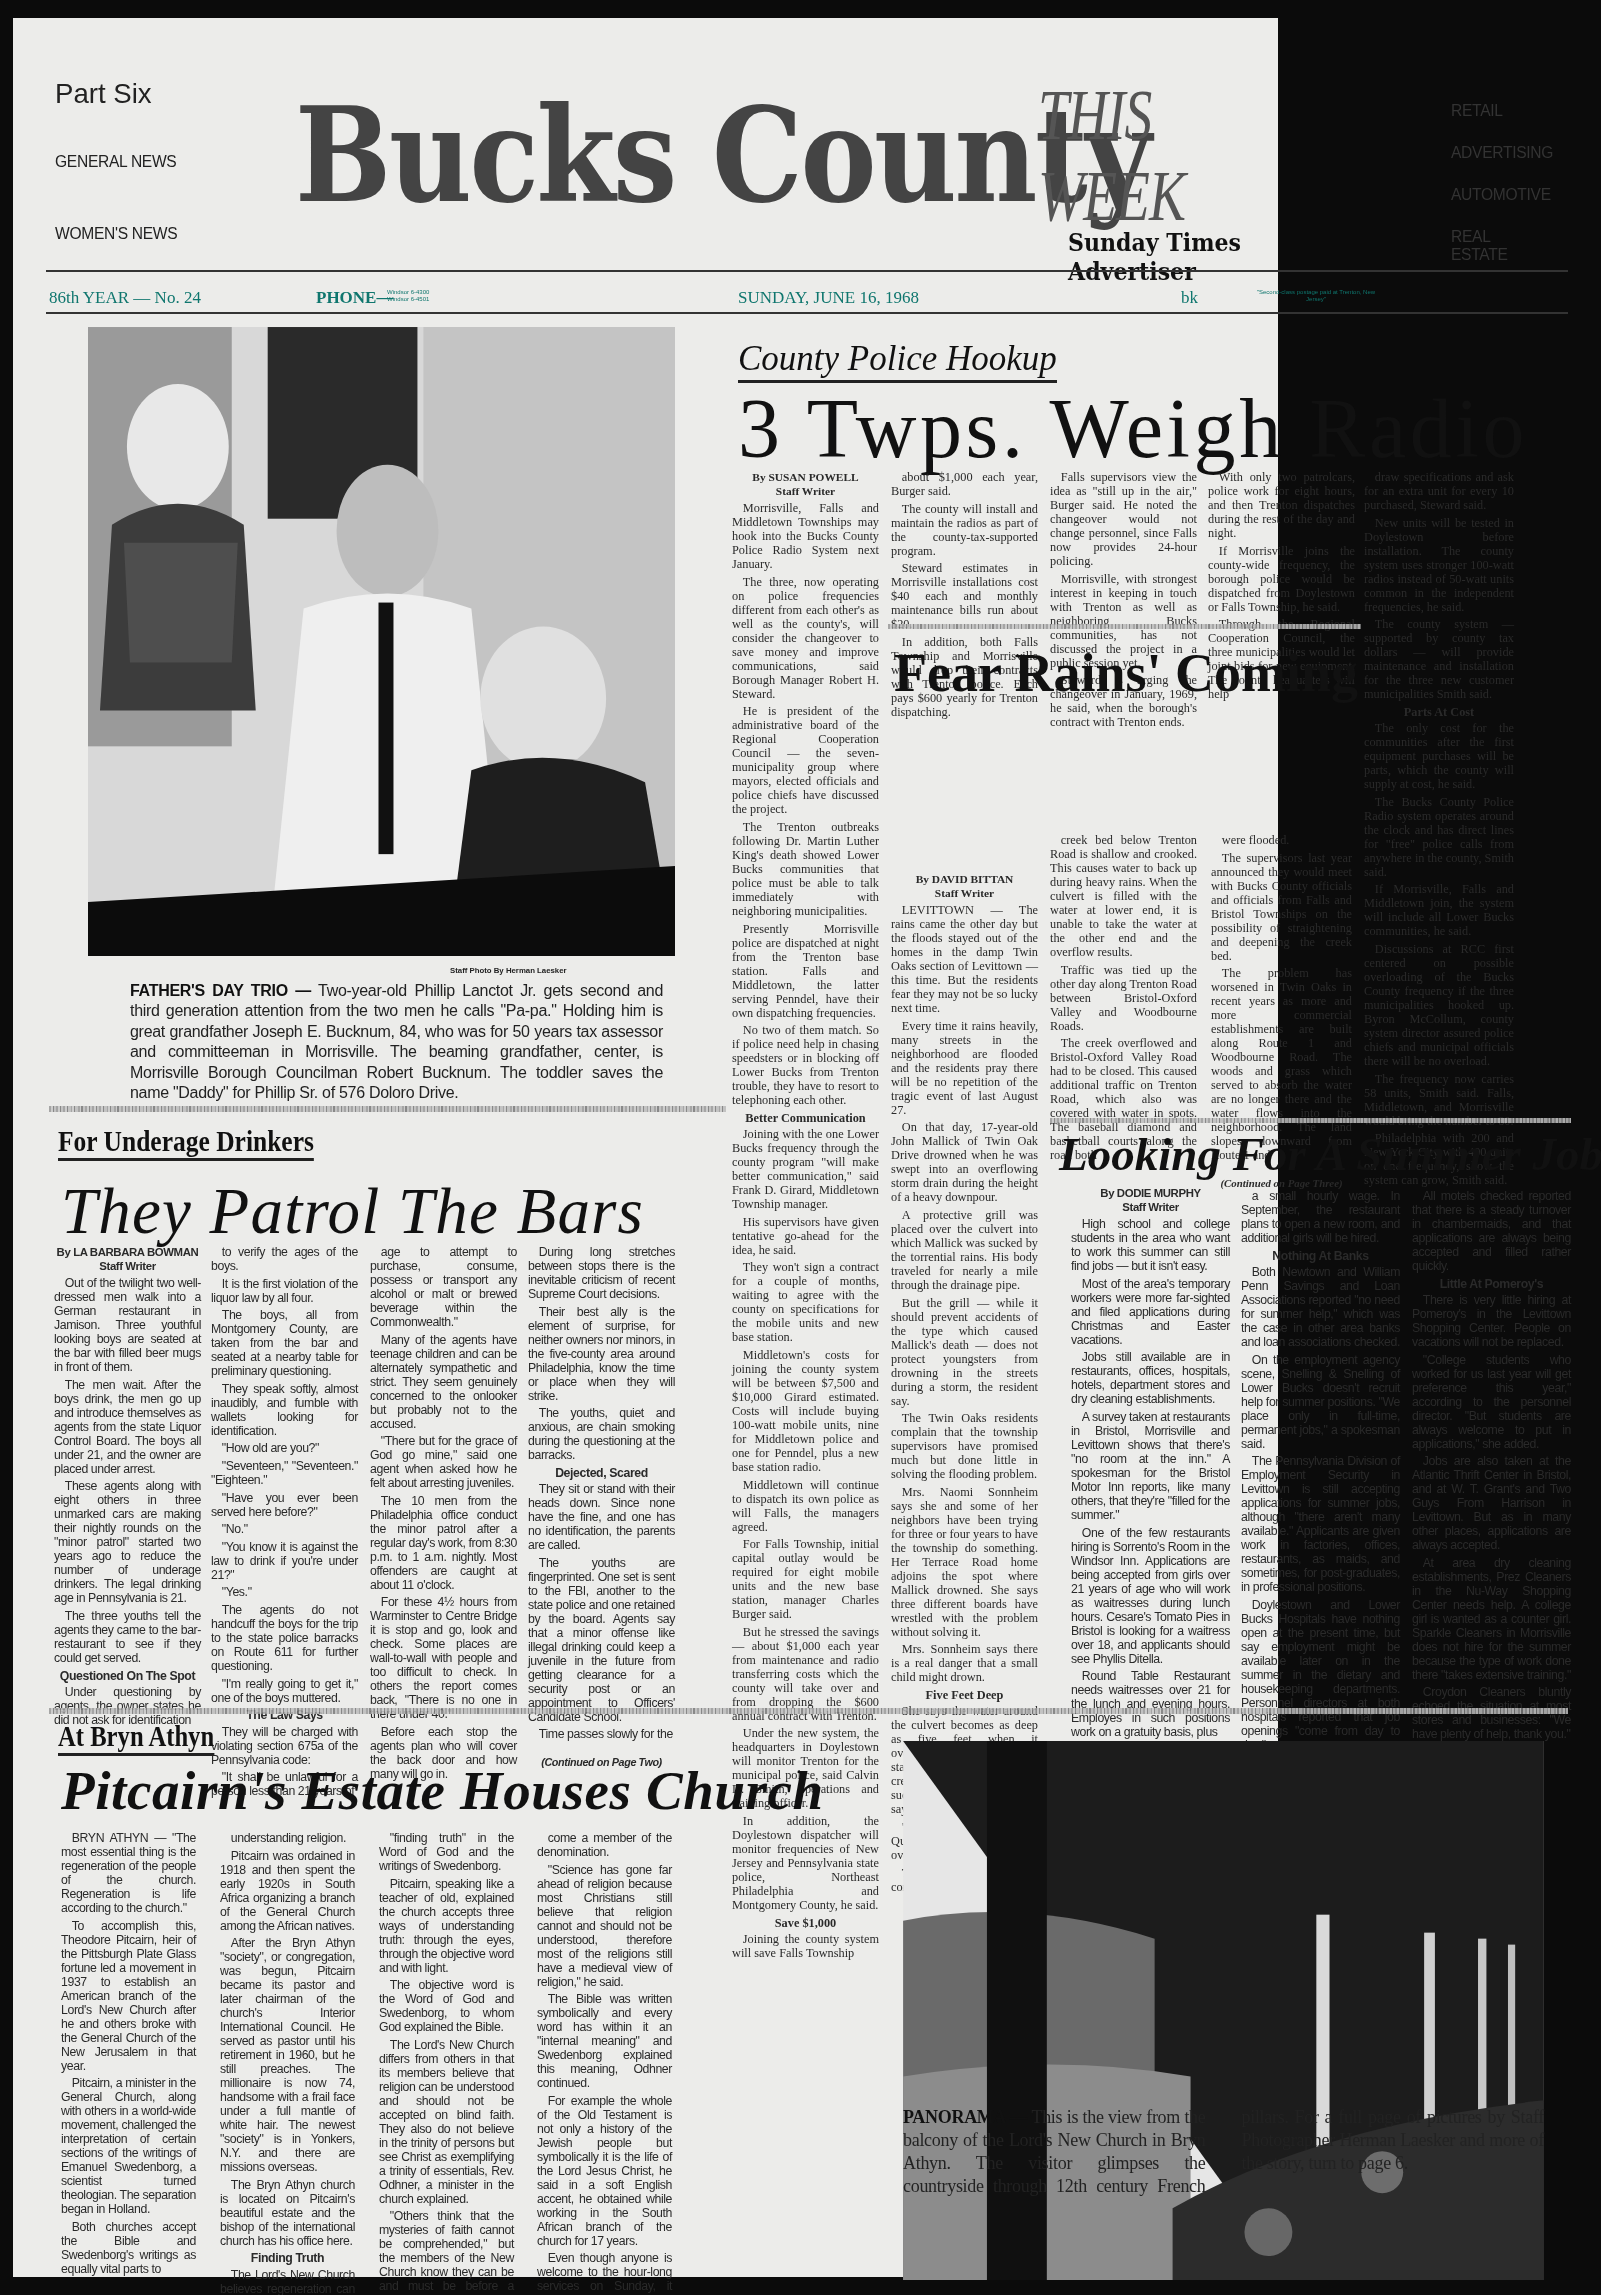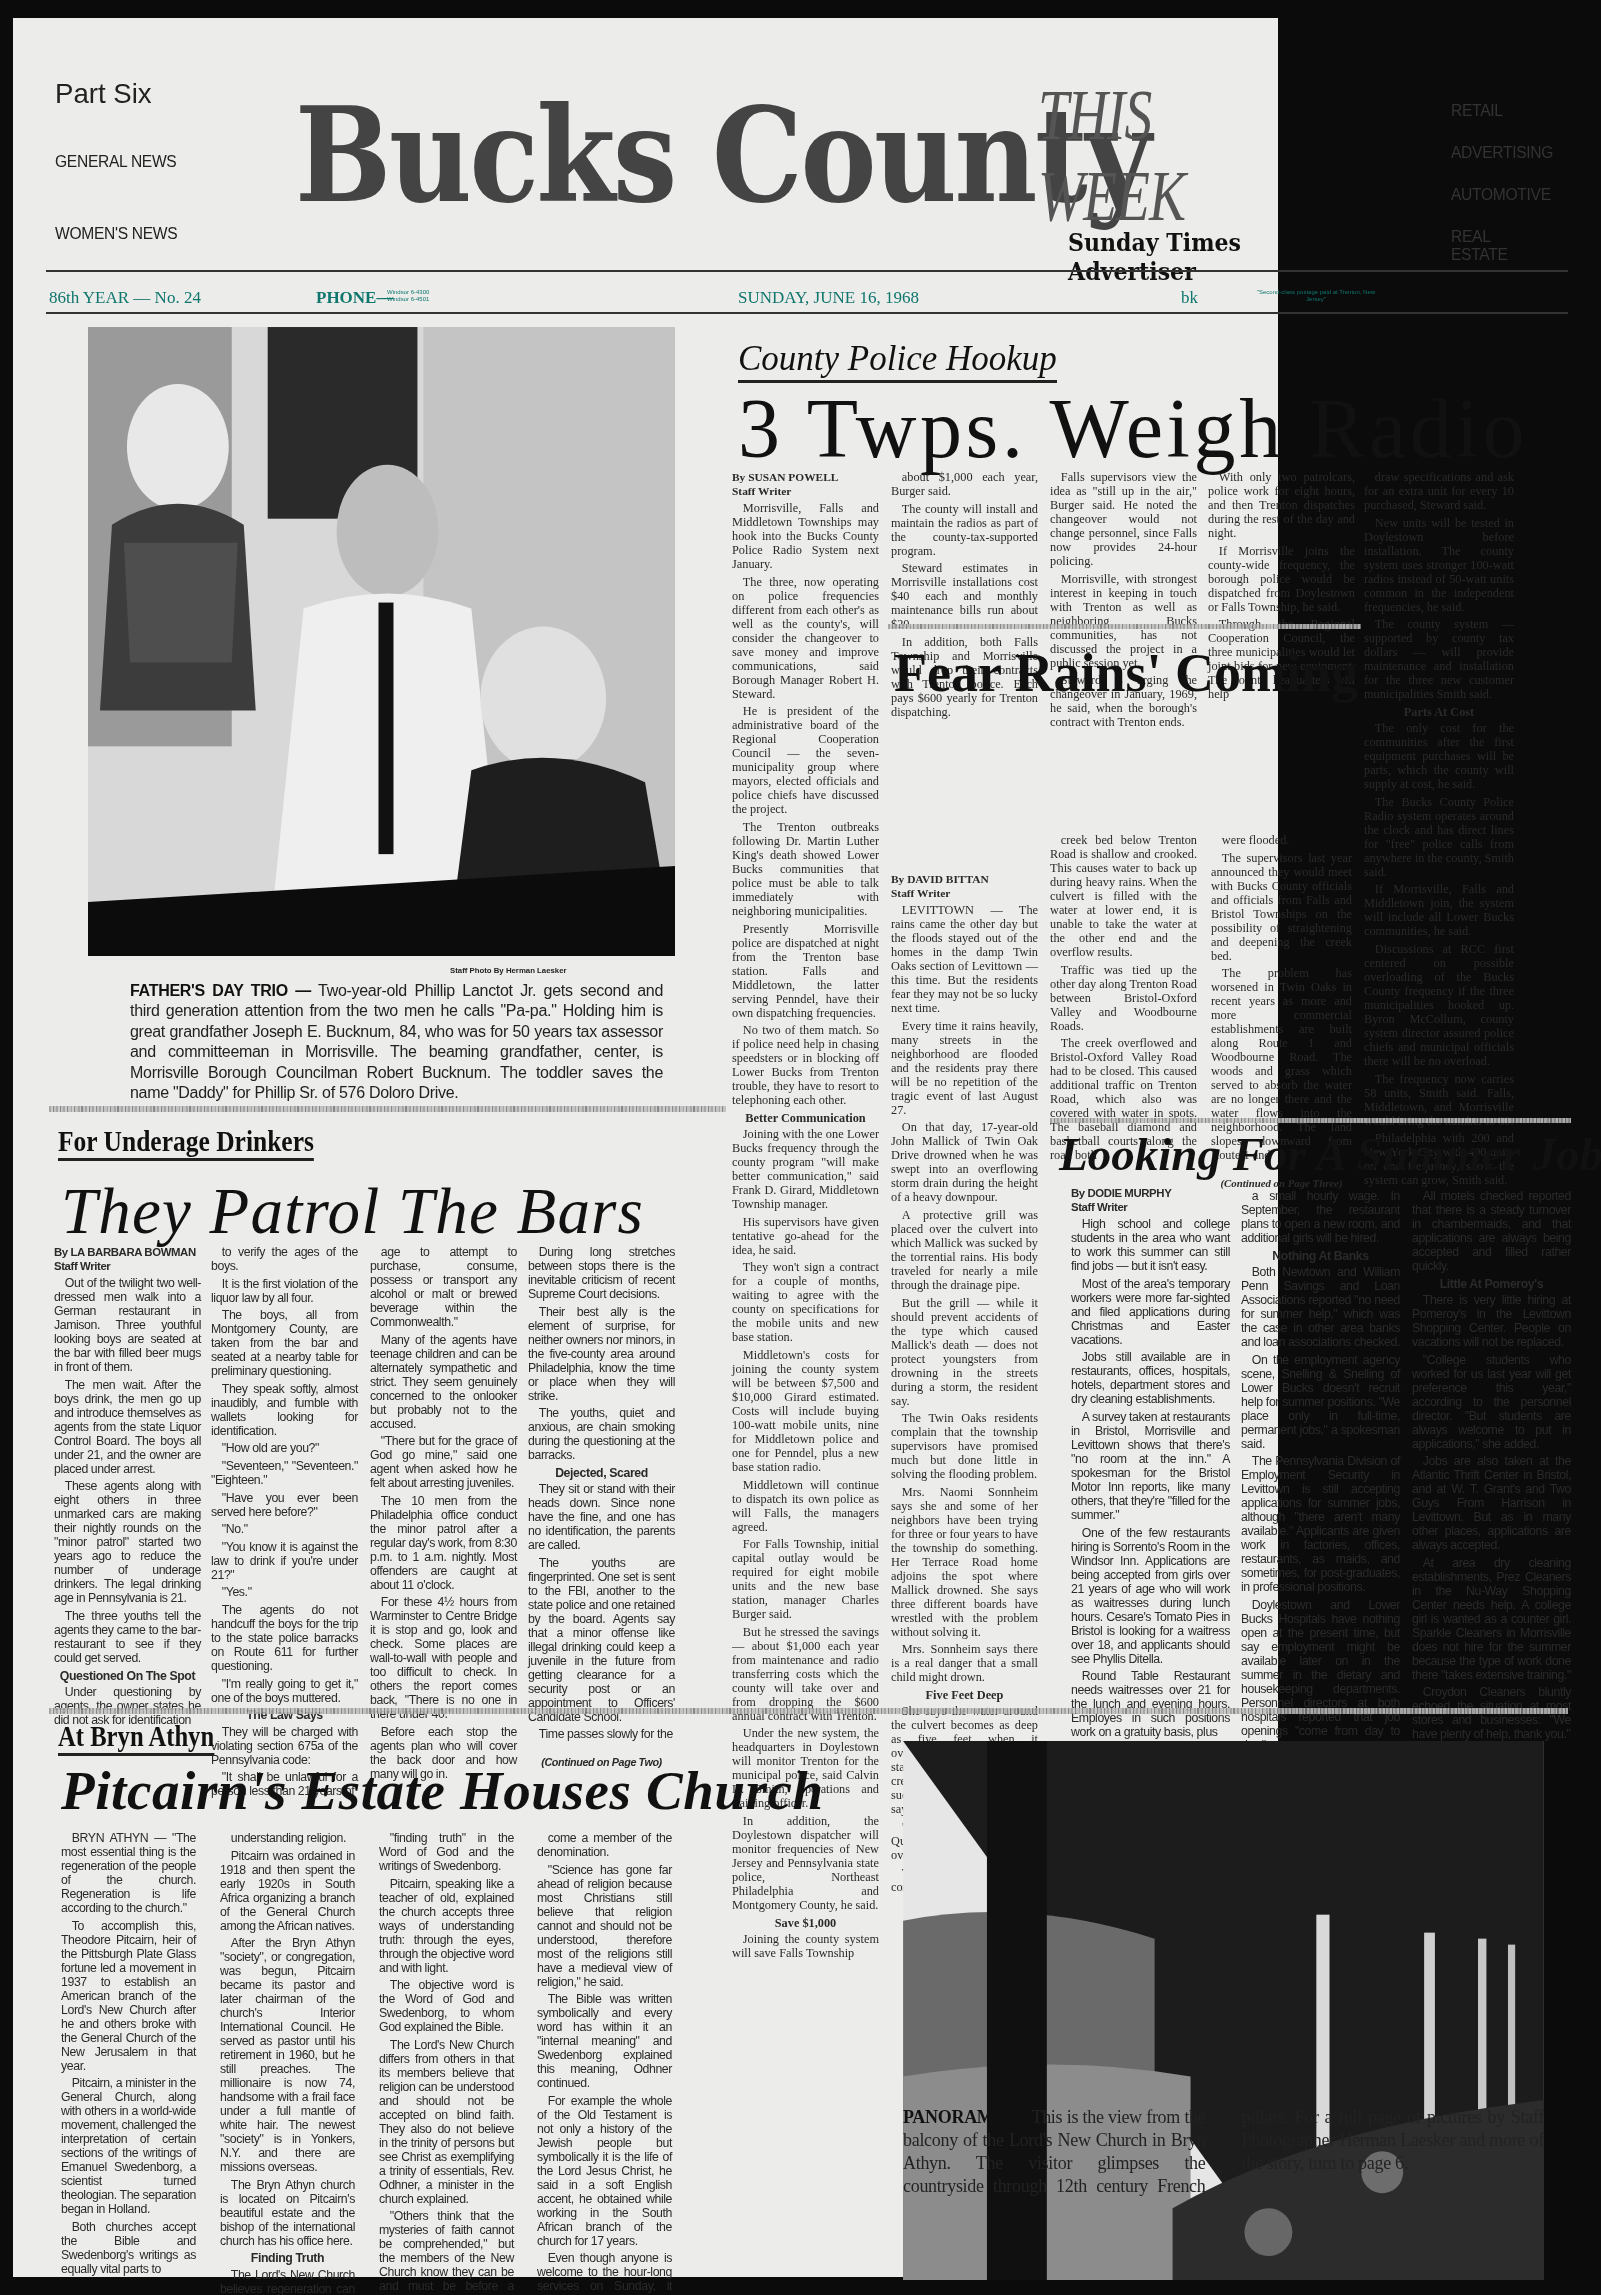--- a/index.html
+++ b/index.html
@@ -15,21 +15,21 @@
   .mh-right{position:absolute;left:1438px;font-family:"Liberation Sans",sans-serif;font-size:15.6px;color:#333;letter-spacing:-0.3px;}
   .rule{position:absolute;height:2.4px;background:#333;}
   .folio{position:absolute;top:270px;font-family:"Liberation Serif",serif;font-size:17px;color:#0f766e;}
   .tiny{font-size:6px;line-height:6.6px;font-family:"Liberation Sans",sans-serif;}
   
   .kicker{position:absolute;font-style:italic;font-family:"Liberation Serif",serif;color:#111;border-bottom:3px solid #222;}
   .kicker-sans{position:absolute;font-family:"Liberation Serif",serif;font-weight:bold;color:#111;border-bottom:3px solid #222;transform:scaleX(0.85);transform-origin:left top;white-space:nowrap;}
   .head{position:absolute;font-family:"Liberation Serif",serif;color:#111;white-space:nowrap;}
   .col{position:absolute;font-size:12.3px;line-height:14px;text-align:justify;color:#2a2a2a;}
   .col p{margin:0 0 3.6px 0;text-indent:10.8px;}
-  .byline{text-align:left;font-weight:bold;font-size:11.4px;line-height:14.4px;margin-bottom:2.4px;}
+  .byline{text-align:center;font-weight:bold;font-size:11.4px;line-height:14.4px;margin-bottom:2.4px;}
   .byline .sw{display:block;}
   .sub{text-align:center;font-weight:bold;margin:2.4px 0;text-indent:0 !important;}
   .cont{text-align:center;font-style:italic;font-weight:bold;font-size:10.8px;margin-top:14px;text-indent:0 !important;}
   .cond{font-family:"Liberation Sans",sans-serif;font-stretch:condensed;letter-spacing:-0.4px;}
   .divider{position:absolute;height:6px;background:repeating-linear-gradient(90deg,#999 0 1.8px,#c8c8c8 1.8px 3.6px,#777 3.6px 4.8px,#bbb 4.8px 7.2px);opacity:.85;}
   .photo{position:absolute;overflow:hidden;}
   .caption{position:absolute;font-size:16px;line-height:20.4px;color:#222;font-family:"Liberation Sans",sans-serif;letter-spacing:-0.3px;}
   .caption b{color:#111;}
   .credit{position:absolute;font-family:"Liberation Sans",sans-serif;font-weight:bold;font-size:7.8px;color:#222;}
 </style>

